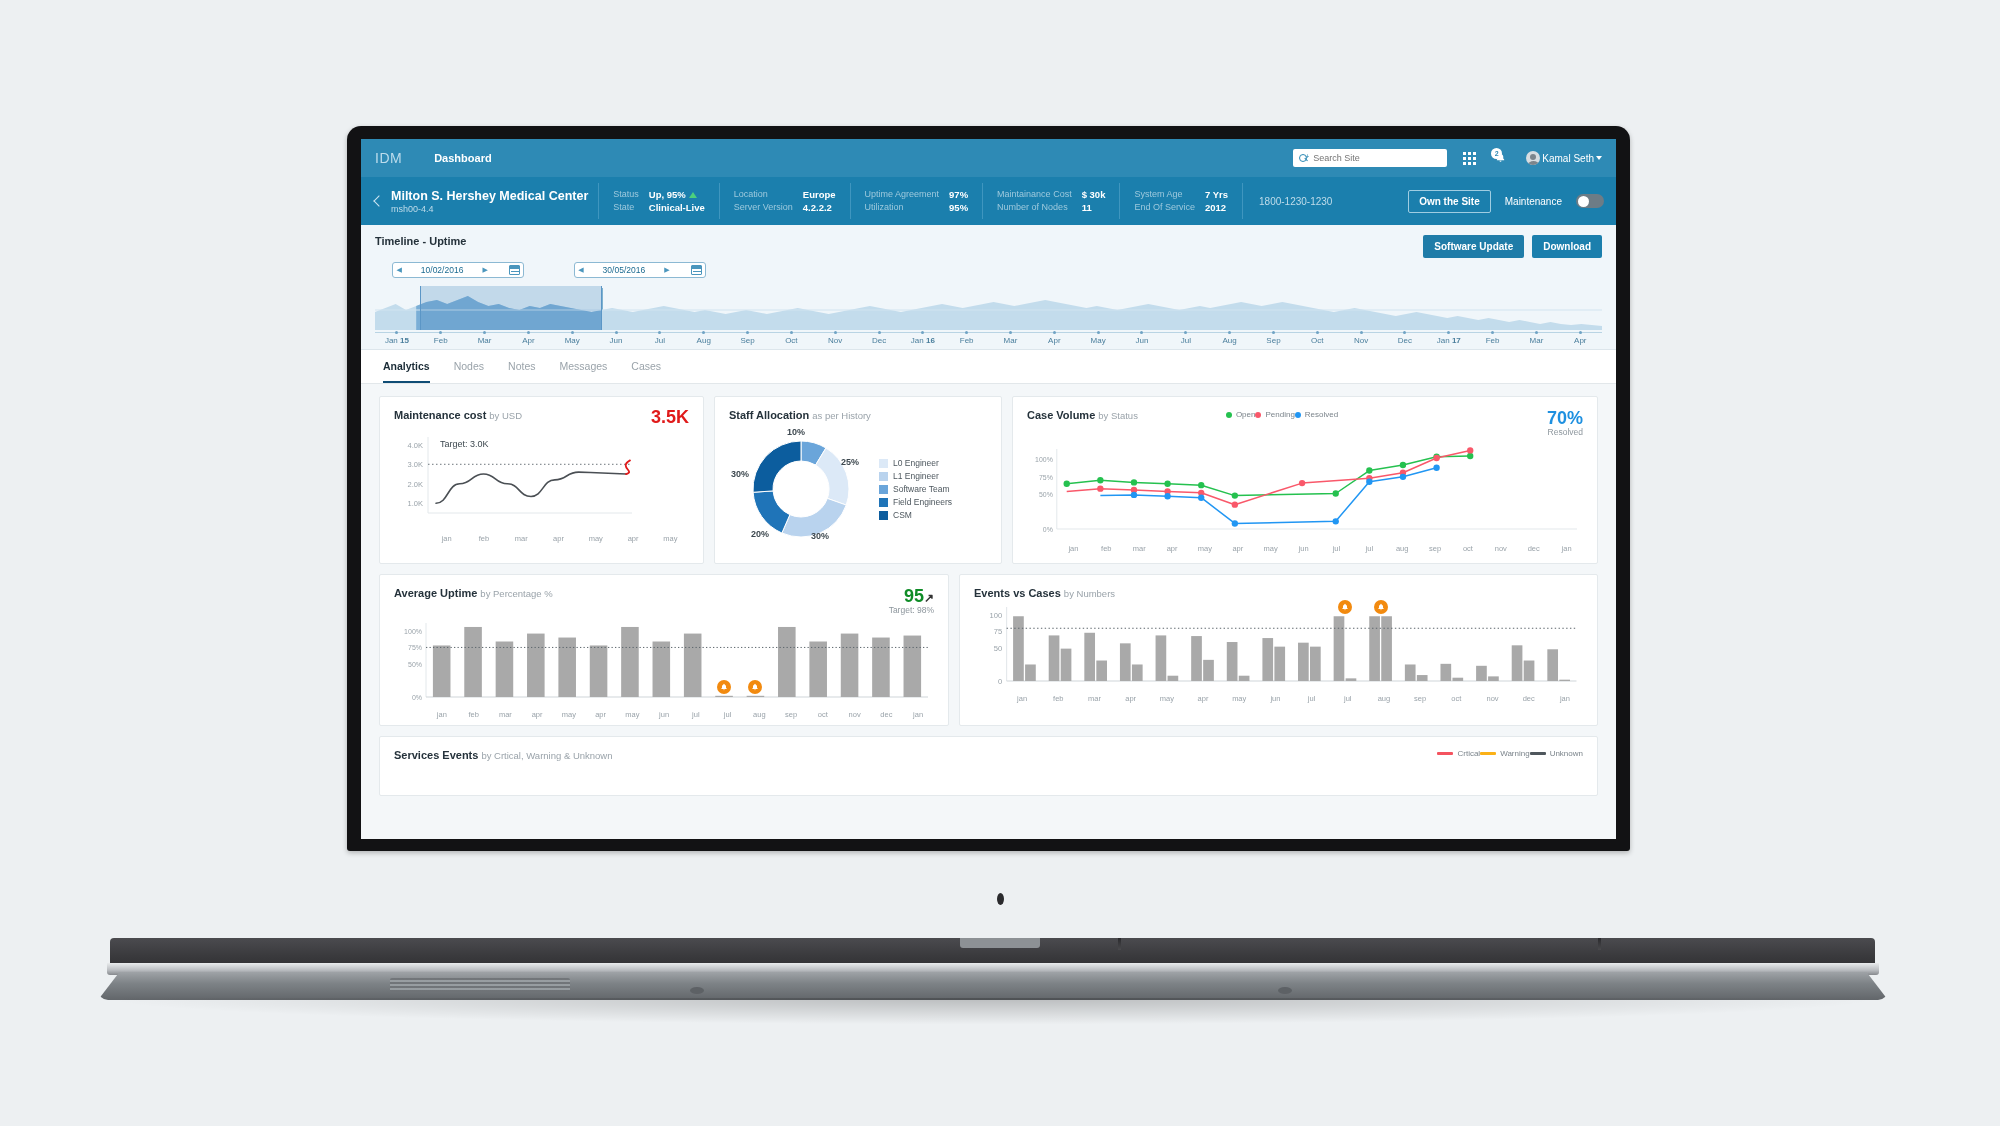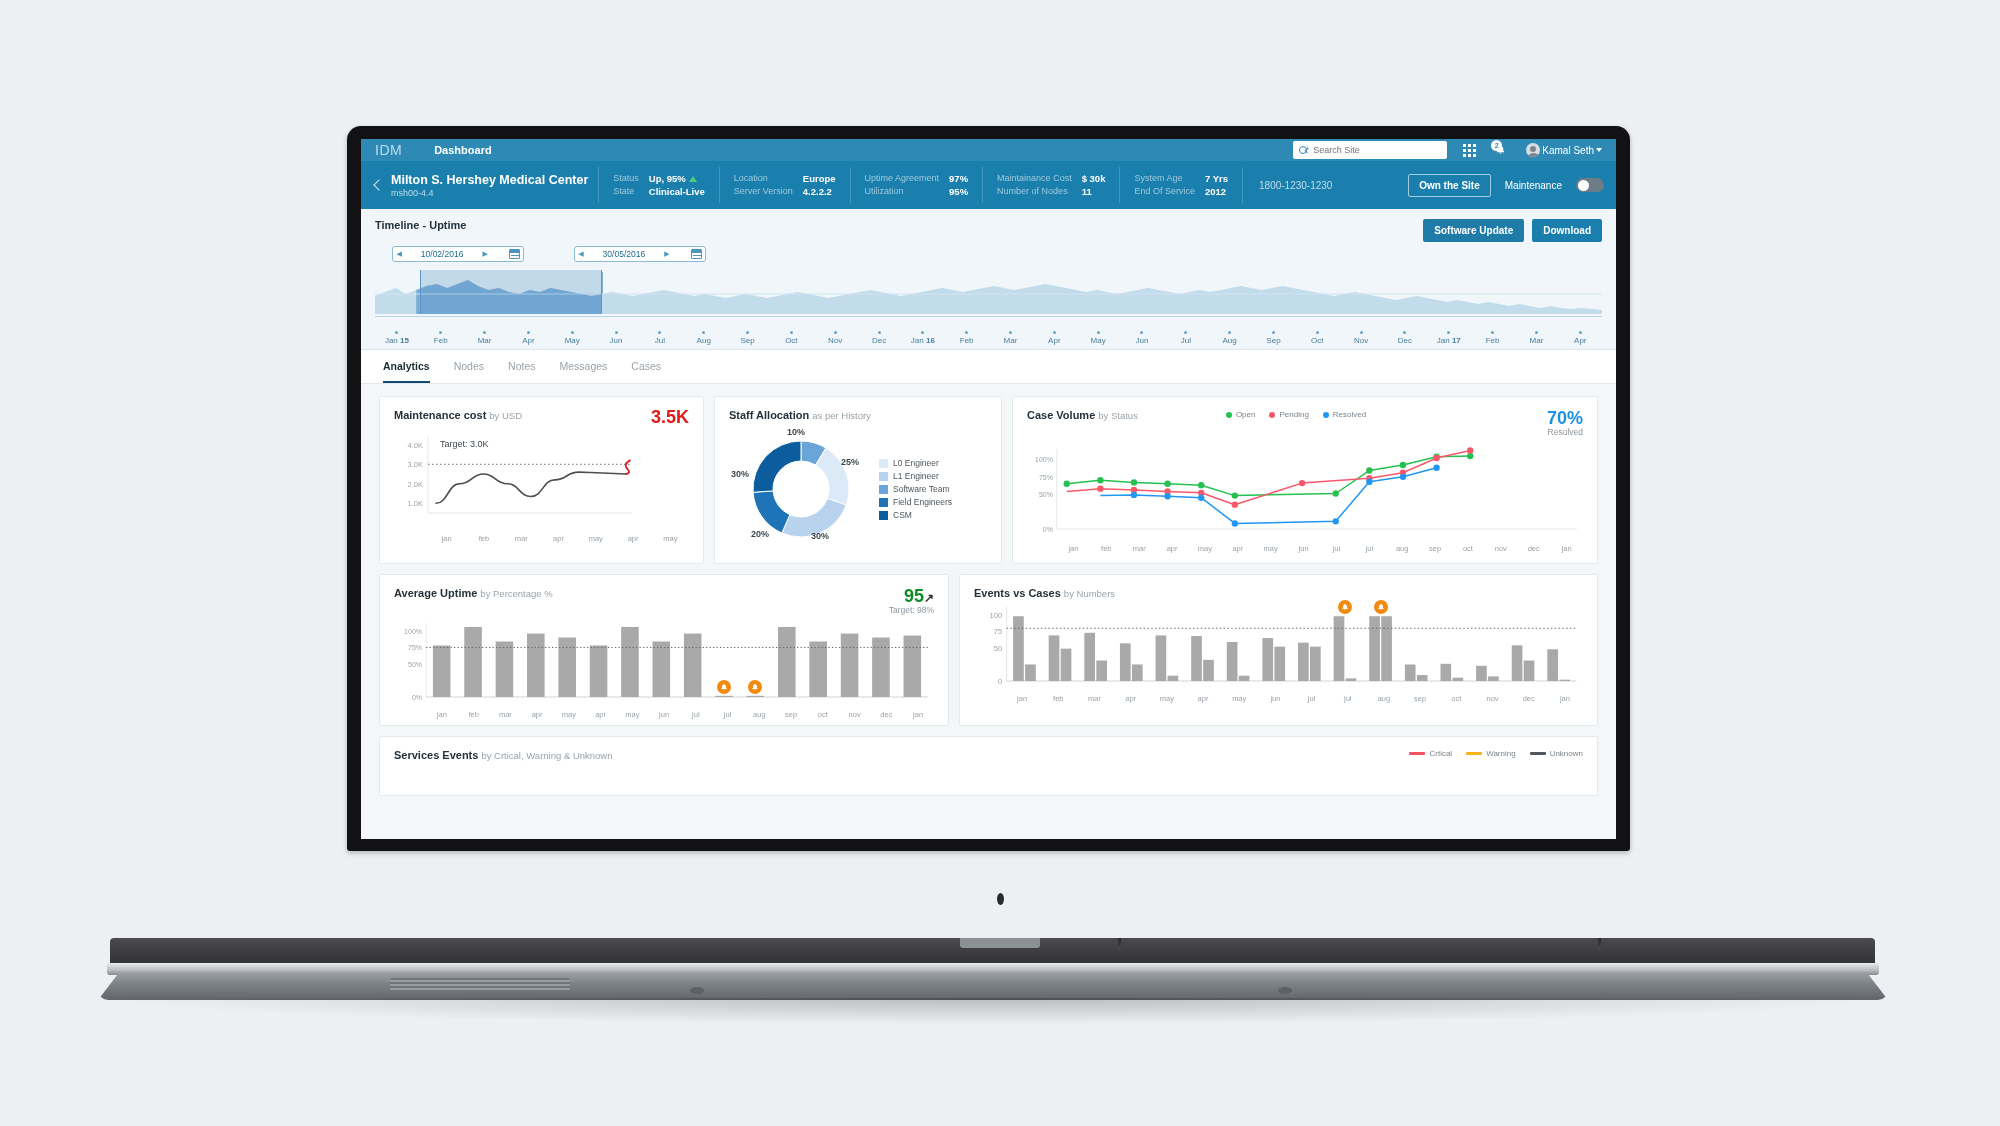--- a/index.html
+++ b/index.html
@@ -85,21 +85,21 @@
     position: absolute; left: 361px; top: 139px;
     width: 1255px; height: 700px;
     background: #f4f7f9;
     overflow: hidden;
     font-size: 10px;
     color: #333;
   }
 
   
   .topnav {
-    height: 22px; background: #2e8ab5;
+    height: 38px; background: #2e8ab5;
     display: flex; align-items: center; padding: 0 14px;
     position: relative;
   }
   .brand { color: #bcdcec; font-size: 14px; letter-spacing: .5px; margin-right: 32px; }
   .navlink { color: #ffffff; font-size: 11px; font-weight: bold; }
   .topnav-right { margin-left: auto; display: flex; align-items: center; gap: 16px; }
   .searchbox {
     width: 154px; height: 18px; background: #fff; border-radius: 2px;
     display: flex; align-items: center; padding: 0 6px; gap: 5px;
   }
@@ -193,21 +193,21 @@
   .dp-stem { position:absolute; width:1px; background:#7fb2cf; top:16px; height:42px; left:50%; }
 
   .tl-chart { position:absolute; left:0; right:0; bottom:0; height: 44px; }
   .tl-select {
     position: absolute; top: 0; bottom: 0; background: rgba(90,150,200,.30);
     border-left: 1px solid #5b96c6; border-right: 1px solid #5b96c6;
   }
   .tl-axis {
     display:flex; margin-top: 2px; border-top: 1px solid #b9d4e4; padding-top: 3px;
   }
-  .tl-tick { flex: 1; text-align: center; font-size: 8px; color: #4a7e9c; position: relative; margin-top: 16px; }
+  .tl-tick { flex: 1; text-align: center; font-size: 8px; color: #4a7e9c; position: relative; }
   .tl-tick::before { content:""; position:absolute; top:-5px; left:50%; width:3px; height:3px;
     margin-left:-1.5px; border-radius:50%; background:#6fa3c4; }
   .tl-tick b { font-weight: bold; }
 
   
   .tabs {
     background: #fff; display: flex; gap: 24px; padding: 10px 22px 0 22px;
     border-bottom: 1px solid #e2e7ea;
   }
   .tab { font-size: 10.5px; color: #9aa3aa; padding-bottom: 9px; cursor: pointer; }
@@ -220,21 +220,21 @@
     background: #fff; border: 1px solid #e4e9ec; border-radius: 2px; padding: 12px 14px;
     position: relative;
   }
   .card-title { font-size: 11px; font-weight: bold; color: #25323b; }
   .card-sub { font-size: 9.5px; color: #9aa3aa; font-weight: normal; margin-left: 3px; }
   .big-val { position: absolute; right: 14px; top: 10px; font-size: 18px; font-weight: bold; }
   .axis-x { display:flex; margin-top:3px; }
   .axis-x span { flex:1; text-align:center; font-size: 7.5px; color:#9aa3aa; }
 
   
-  .legend { display:flex; gap: 14px; align-items:flex-end; }
+  .legend { display:flex; align-items:flex-end; }
   .legend-item { display:flex; align-items:center; gap: 4px; font-size: 8px; color:#7b848b; }
   .dot { width: 6px; height: 6px; border-radius: 50%; }
   .bar-key { width: 16px; height: 3px; border-radius: 1px; }
 
   .donut-legend { display:flex; flex-direction:column; gap:3px; }
   .donut-legend .li { display:flex; align-items:center; gap:5px; font-size: 8.5px; color:#4d575e; }
   .sw { width: 9px; height: 9px; }
 
   .alert-bell {
     position:absolute; width: 14px; height: 14px; border-radius: 50%;

